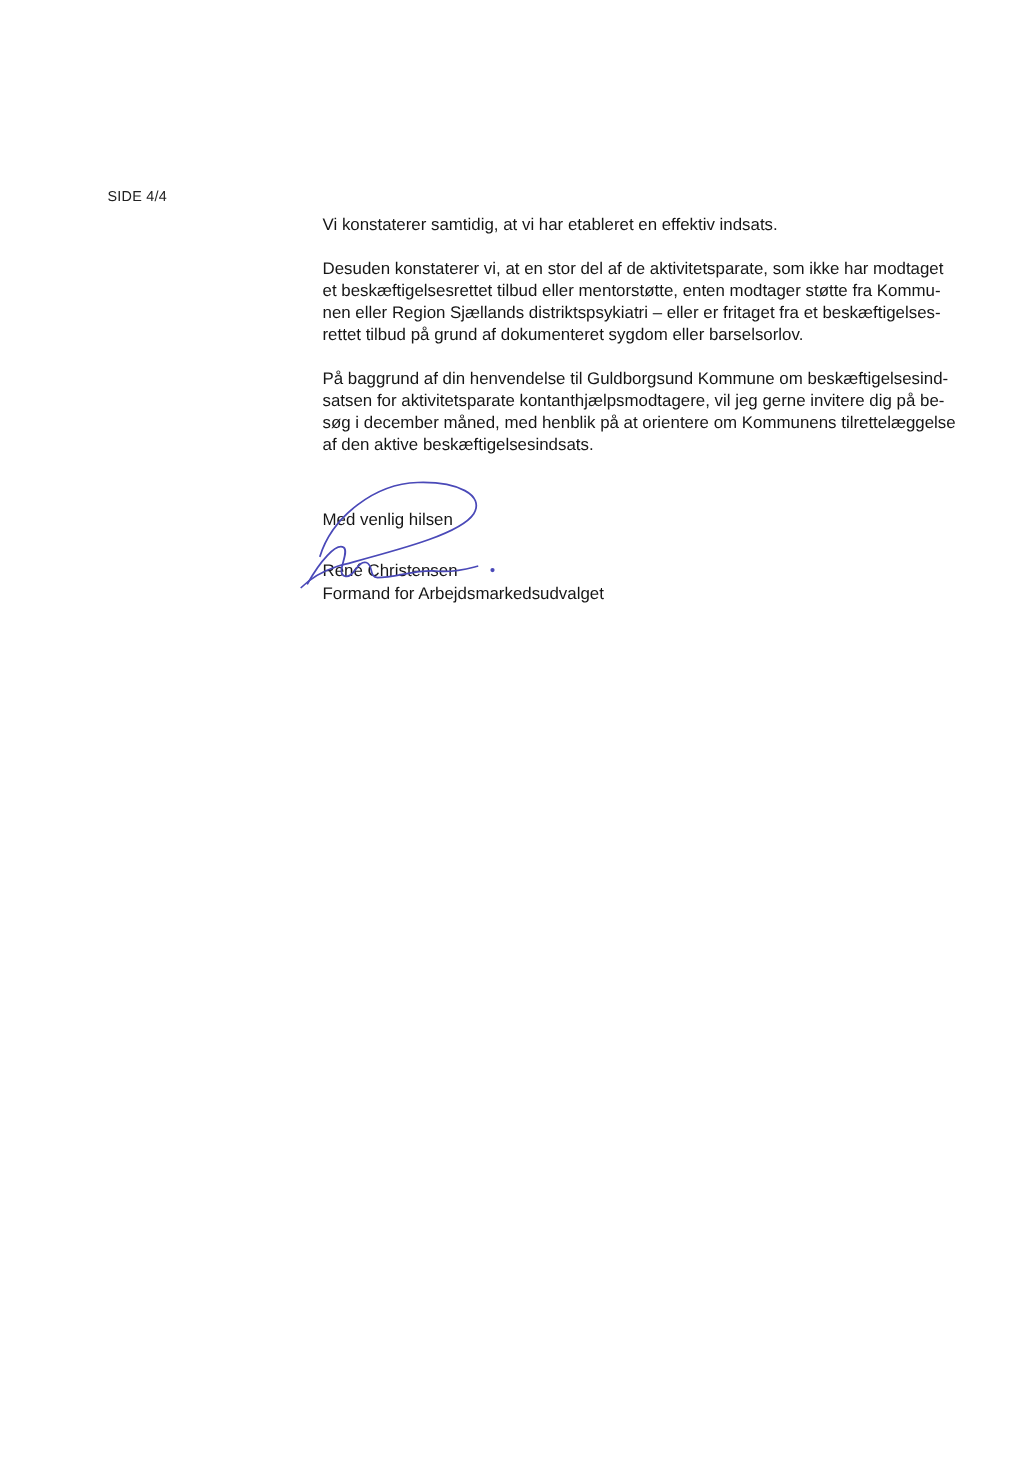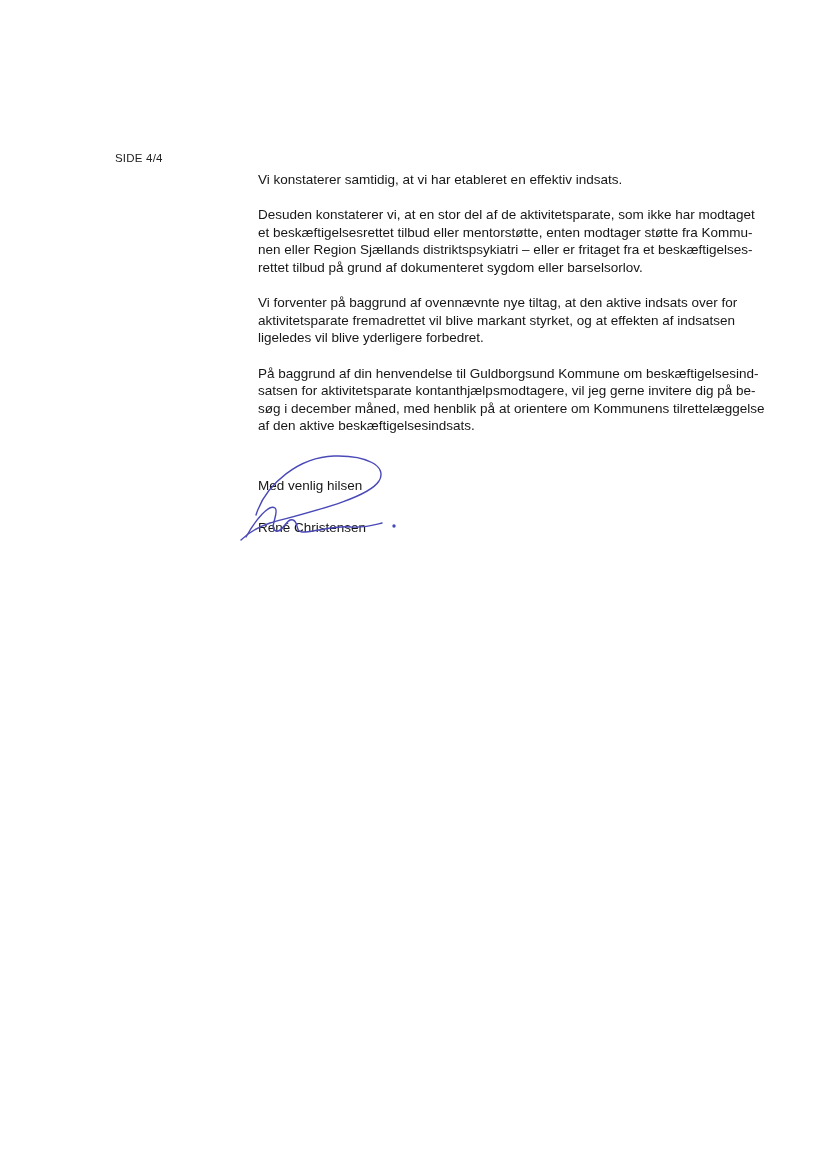--- a/index.html
+++ b/index.html
@@ -12,21 +12,20 @@
     color: #161616;
     overflow: hidden;
   }
   .side-label {
     position: absolute;
     left: 86px;
     top: 152px;
     font-size: 11.5px;
     letter-spacing: 0.2px;
     color: #222;
-    margin-left: 29px;
   }
   .content {
     position: absolute;
     left: 258px;
     top: 171px;
     width: 524px;
     font-size: 13.5px;
     line-height: 17.6px;
   }
   .content p {
@@ -58,37 +57,35 @@
 
   <div class="content">
 
     <p>Vi konstaterer samtidig, at vi har etableret en effektiv indsats.</p>
 
     <p>Desuden konstaterer vi, at en stor del af de aktivitetsparate, som ikke har modtaget
 et beskæftigelsesrettet tilbud eller mentorstøtte, enten modtager støtte fra Kommu-
 nen eller Region Sjællands distriktspsykiatri – eller er fritaget fra et beskæftigelses-
 rettet tilbud på grund af dokumenteret sygdom eller barselsorlov.</p>
 
-    <p>Vi forventer på baggrund af ovennævnte nye tiltag, at den aktive indsats over for
-aktivitetsparate fremadrettet vil blive markant styrket, og at effekten af indsatsen
-ligeledes vil blive yderligere forbedret.</p>
 
     <p>På baggrund af din henvendelse til Guldborgsund Kommune om beskæftigelsesind-
 satsen for aktivitetsparate kontanthjælpsmodtagere, vil jeg gerne invitere dig på be-
 søg i december måned, med henblik på at orientere om Kommunens tilrettelæggelse
 af den aktive beskæftigelsesindsats.</p>
 
     <div class="closing-block">
 
       <svg class="sig-svg" viewBox="0 0 178 96" fill="none" stroke-linecap="round" stroke-linejoin="round">
         <path stroke-width="1.4" d="M 18 62 C 28 30 62 4 96 3 C 128 2 150 13 141 28 C 130 45 76 58 32 70 C 20 74 10 80 3 87" stroke="#4a49b8"></path>
         <path stroke-width="1.4" d="M 8 84 C 18 66 31 51 37 55 C 42 59 30 76 38 78 C 45 80 48 65 55 67 C 61 69 57 79 64 79 C 79 79 96 72 113 74 C 126 75 136 72 144 70" stroke="#4a49b8"></path>
         <circle cx="156" cy="73" r="1.7" stroke="none" fill="#4a49b8"></circle>
       </svg>
 
       <div class="closing">Med venlig hilsen</div>
 
       <div class="signer-name">René Christensen</div>
 
+      <div class="signer-title">Formand for Arbejdsmarkedsudvalget</div>
     </div>
 
   </div>
 </div>
 
 </body></html>

